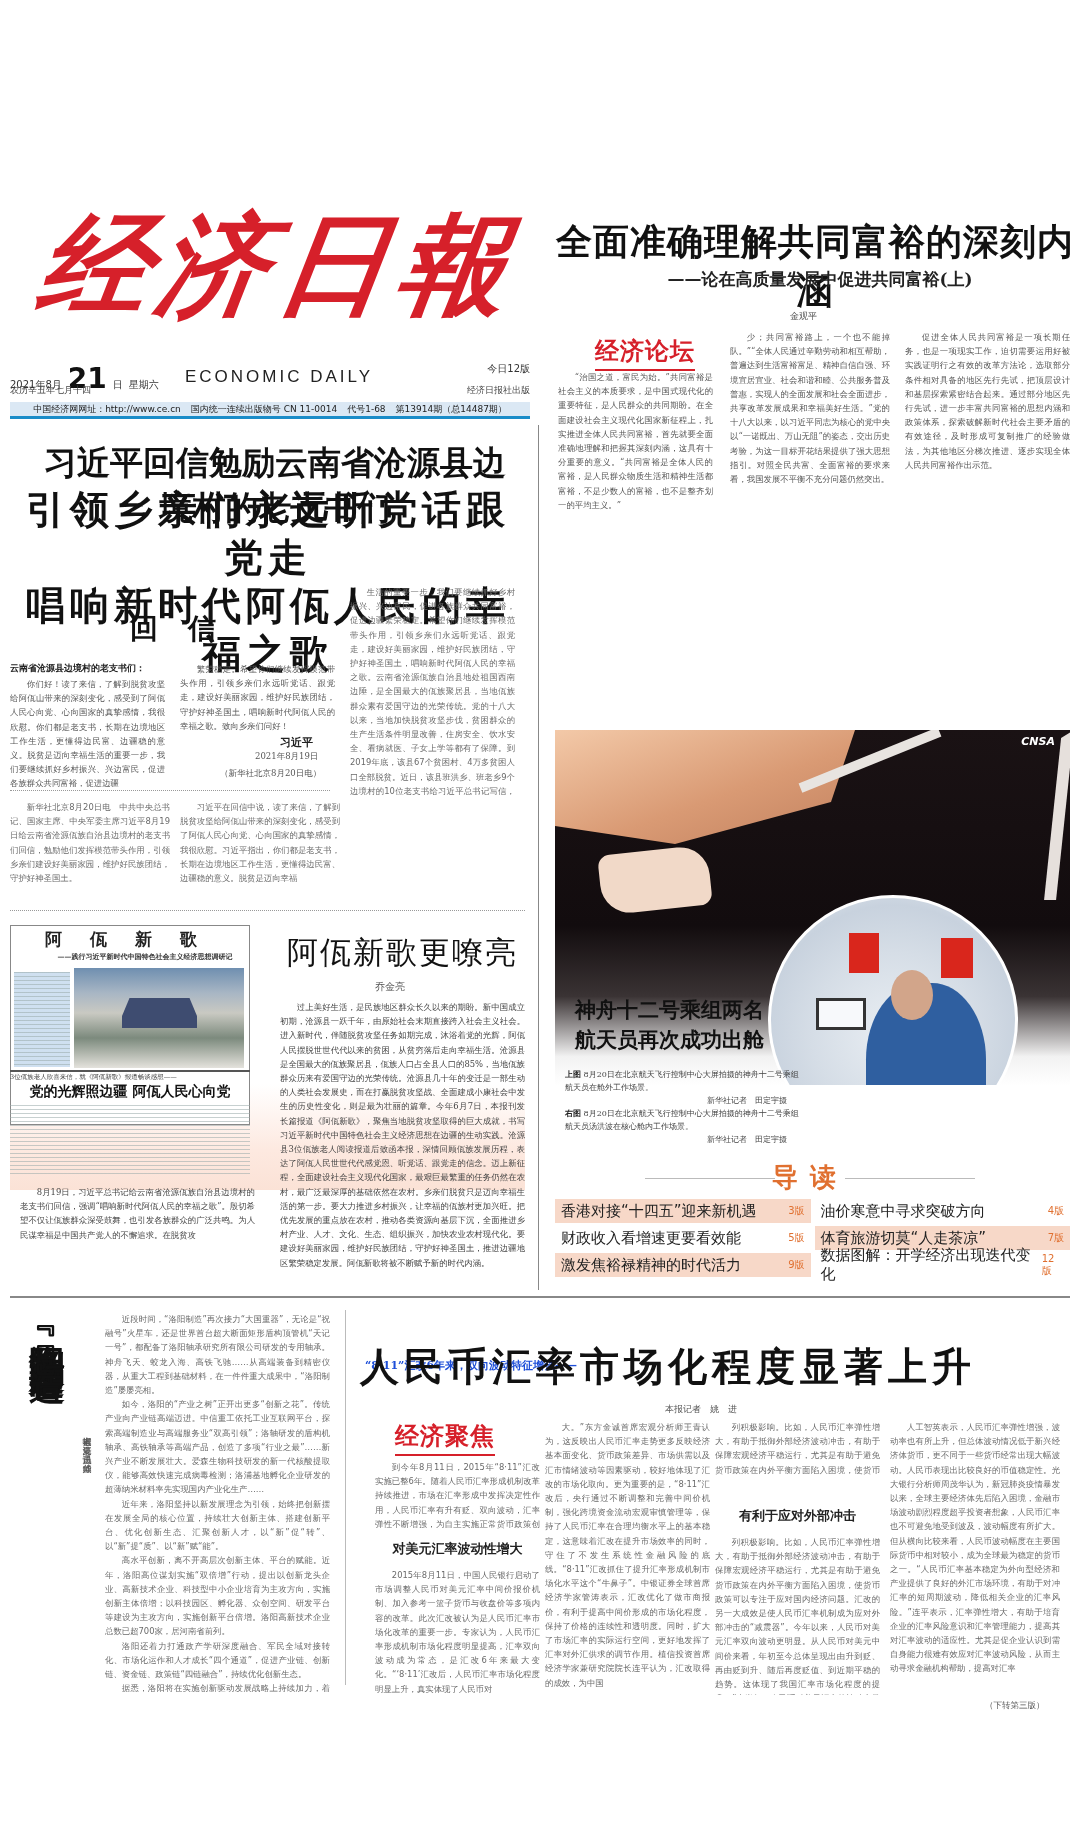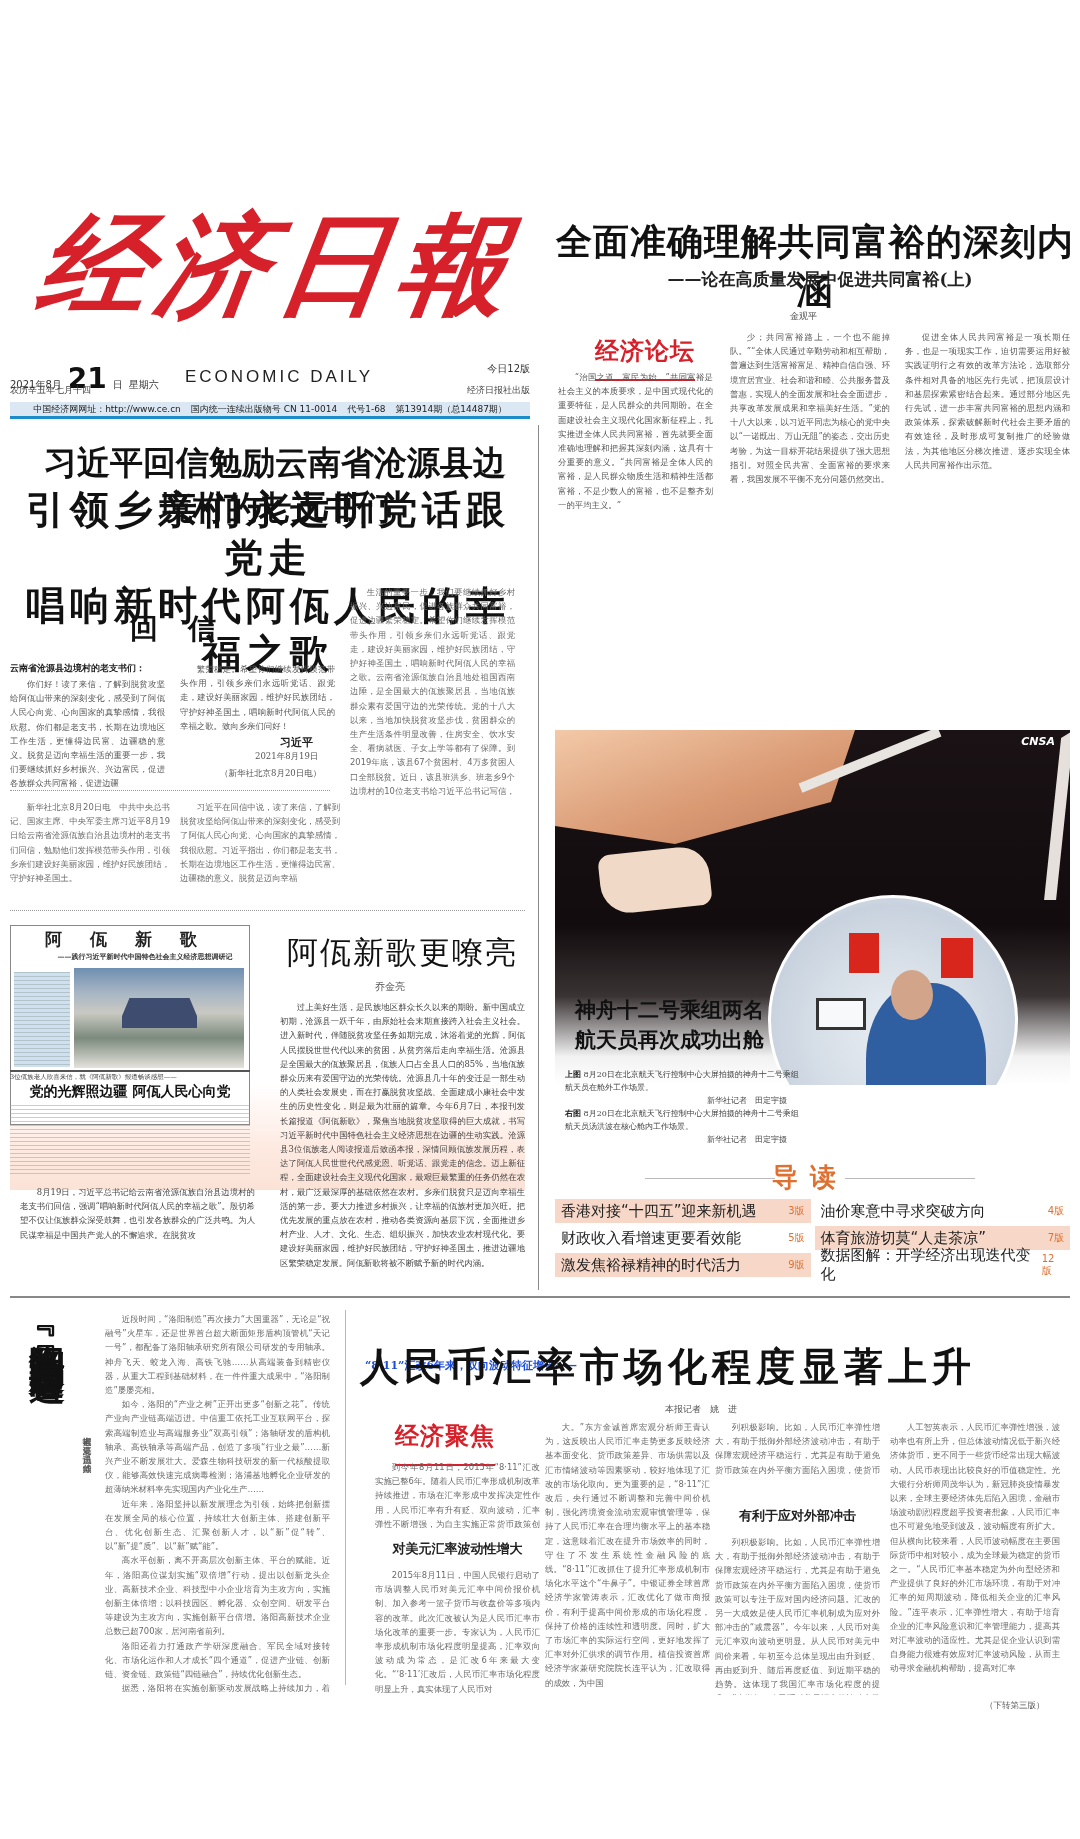--- a/index.html
+++ b/index.html
@@ -28,21 +28,21 @@
     border-bottom: 3px solid #1a8cc8;
   }
 
   
   .top-headline { left: 555px; top: 218px; width: 520px; font-size: 36px; font-weight: bold; color: #111; text-align: center; letter-spacing: 1px; }
   .top-sub { left: 560px; top: 268px; width: 520px; font-size: 17px; font-family: "DejaVu Serif", serif; text-align: center; color: #222; font-weight: bold; }
   .top-author { left: 790px; top: 310px; font-size: 9px; color: #555; font-family: "DejaVu Serif", serif; }
 
   .section-label-red {
     color: #d6202a; font-size: 24px; font-weight: bold; letter-spacing: 1px;
-    border-bottom: 2px solid #d6202a; padding-bottom: 12px; display: inline-block;
+    border-bottom: 2px solid #d6202a; padding-bottom: 2px; display: inline-block;
   }
 
   .col-text {
     font-size: 8.4px; line-height: 14.2px; color: #555; font-family: "DejaVu Serif", serif;
     text-align: justify; overflow: hidden;
   }
   .col-text p { text-indent: 2em; }
   .col-text.gray { color: #6a6a6a; font-family: "DejaVu Sans", sans-serif; }
 
   

